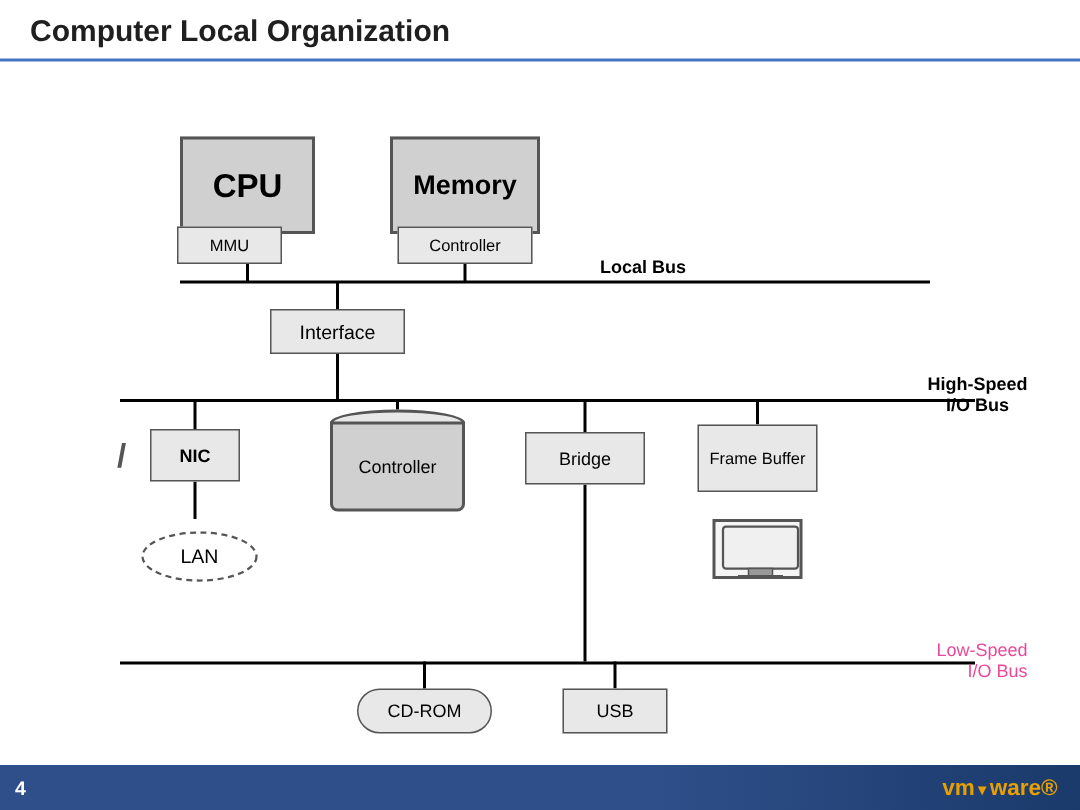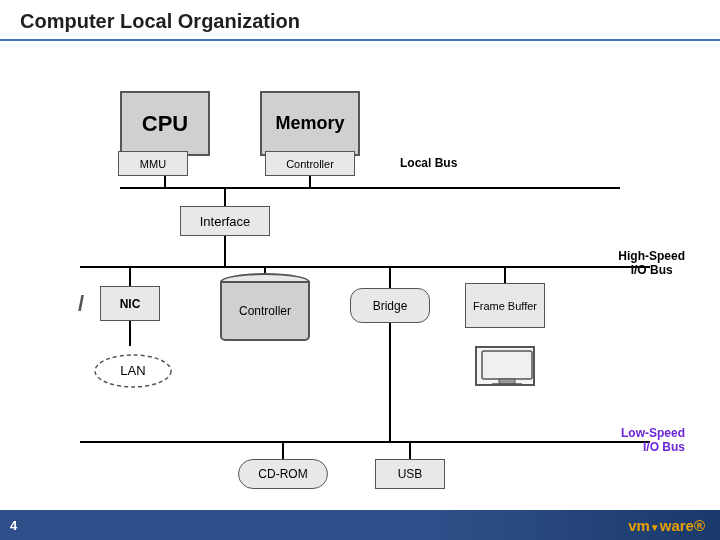--- a/index.html
+++ b/index.html
@@ -95,21 +95,21 @@
       height: 25px;
       font-size: 11px;
       font-weight: normal;
       background: #e8e8e8;
     }
 
     
     .local-bus-label {
       position: absolute;
       left: 380px;
-      top: 105px;
+      top: 120px;
       font-size: 12px;
       font-weight: bold;
       color: #000;
     }
 
     
     .local-bus-line {
       position: absolute;
       left: 100px;
       top: 136px;
@@ -189,21 +189,20 @@
 
     
     .bridge-box {
       left: 330px;
       top: 237px;
       width: 80px;
       height: 35px;
       font-size: 12px;
       font-weight: normal;
       background: #e8e8e8;
-      border-radius: 12px;
     }
 
     
     .framebuffer-box {
       left: 445px;
       top: 232px;
       width: 80px;
       height: 45px;
       font-size: 11px;
       font-weight: normal;
@@ -229,22 +228,22 @@
       border: 2px solid #555;
       background: #f5f5f5;
     }
 
     
     .lowspeed-label {
       position: absolute;
       right: 15px;
       top: 375px;
       font-size: 12px;
-      font-weight: bold;
-      color: #6d28d9;
+      font-weight: normal;
+      color: #ec4899;
       text-align: right;
     }
 
     
     .lowspeed-bus-line {
       position: absolute;
       left: 60px;
       top: 390px;
       width: 570px;
       height: 2px;

